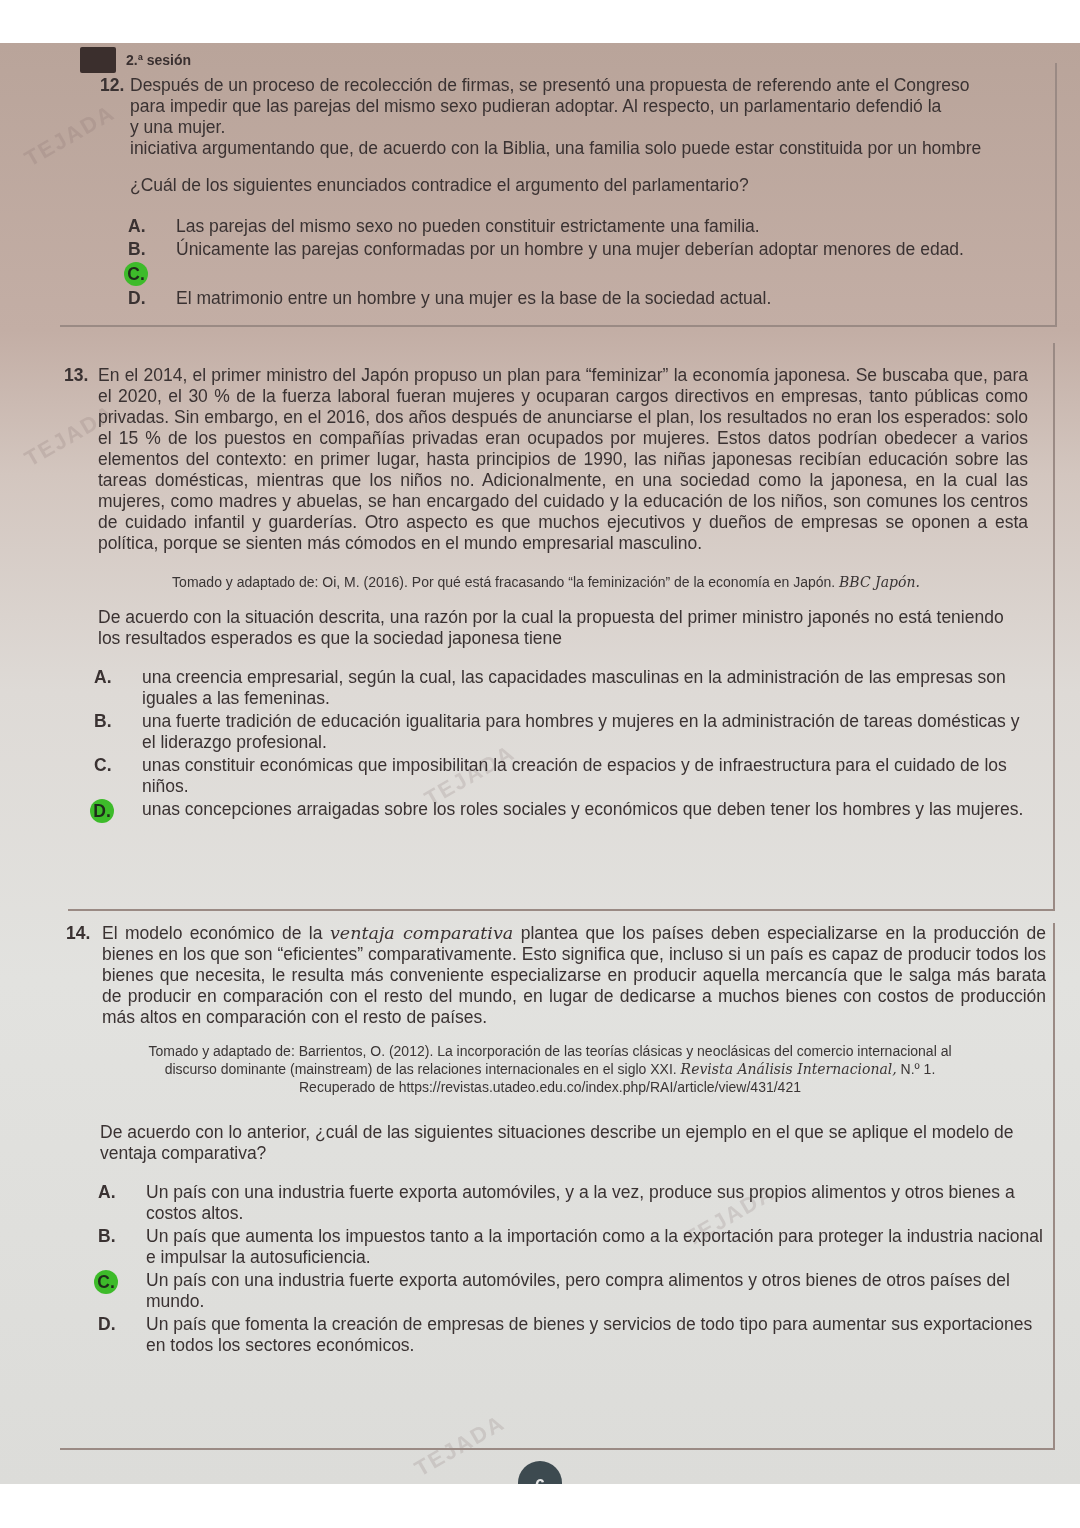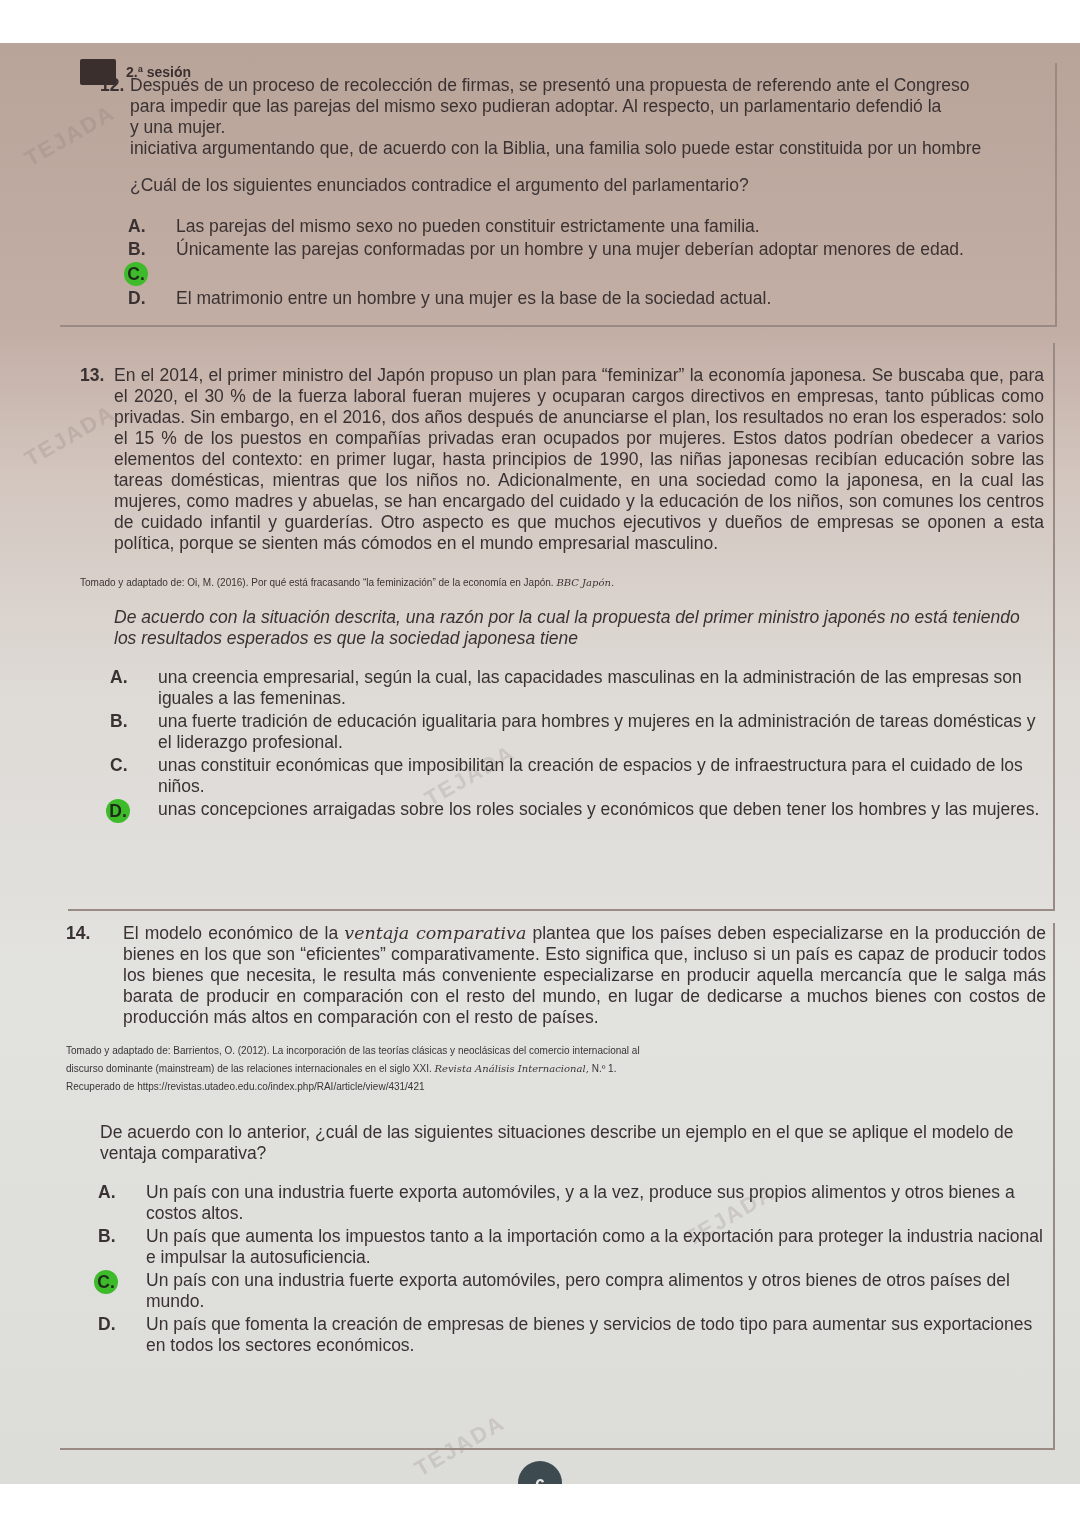--- a/index.html
+++ b/index.html
@@ -8,35 +8,35 @@
     background:#ffffff;
     font-family:"Liberation Sans", sans-serif;
   }
   .photo {
     position:absolute; left:0; top:43px; width:1080px; height:1441px;
     background:linear-gradient(180deg,#b9a49a 0%,#c3aea5 20%,#d3c6bf 30%,#dedad6 45%,#e2e2df 65%,#dcdcd9 100%);
     overflow:hidden;
   }
   .text { color:#3a3232; font-size:17.5px; line-height:21px; }
   .abs { position:absolute; }
-  .hdr { left:80px; top:16px; display:flex; align-items:center; gap:10px; }
+  .hdr { left:80px; top:4px; display:flex; align-items:center; gap:10px; }
   .hdr-icon { width:36px; height:26px; background:#3b2f2d; border-radius:2px; }
   .hdr-text { font-size:14px; font-weight:bold; color:#3a3030; }
   .qnum { font-weight:bold; }
   .q-block { position:absolute; }
   .opt { display:flex; margin-bottom:2px; }
   .opt-letter { width:48px; flex:none; font-weight:bold; }
   .opt-letter.marked span {
     display:inline-block; background:#3dbb2a; border-radius:50%;
     width:24px; height:24px; text-align:center; line-height:24px; margin-left:-4px; color:#1e2a1a;
   }
   .box {
     position:absolute; border-right:2px solid #9a8a84; border-bottom:2px solid #9a8a84;
   }
-  .source { font-size:10px; text-align:left; color:#3a3535; }
+  .source { font-size:14px; text-align:center; color:#3a3535; }
   .source i { font-style:italic; font-family:"DejaVu Serif", serif; }
   .page-num {
     position:absolute; left:518px; top:1418px; width:44px; height:44px; border-radius:50%;
     background:#3d4a50; color:#e8e8e8; font-weight:bold; text-align:center; line-height:50px; font-size:18px;
   }
   .wm { position:absolute; color:rgba(120,100,100,0.18); font-size:22px; font-weight:bold; transform:rotate(-30deg); letter-spacing:2px; }
 </style>
 </head>
 <body>
 
@@ -78,27 +78,27 @@
           <span class="opt-letter marked"><span>C.</span></span>
         </div>
       <div class="opt">
           <span class="opt-letter">D.</span>
           <span>El matrimonio entre un hombre y una mujer es la base de la sociedad actual.</span>
         </div>
     </div>
   </div>
 
   <div class="box" style="left:68px;top:300px;width:985px;height:566px;"></div>
-  <div class="q-block text" style="left:80px;top:322px;width:964px;">
+  <div class="q-block text" style="left:64px;top:322px;width:964px;">
     <div style="display:flex;text-align:justify;">
       <span class="qnum" style="width:34px;flex:none;">13.</span>
       <div>En el 2014, el primer ministro del Japón propuso un plan para “feminizar” la economía japonesa. Se buscaba que, para el 2020, el 30 % de la fuerza laboral fueran mujeres y ocuparan cargos directivos en empresas, tanto públicas como privadas. Sin embargo, en el 2016, dos años después de anunciarse el plan, los resultados no eran los esperados: solo el 15 % de los puestos en compañías privadas eran ocupados por mujeres. Estos datos podrían obedecer a varios elementos del contexto: en primer lugar, hasta principios de 1990, las niñas japonesas recibían educación sobre las tareas domésticas, mientras que los niños no. Adicionalmente, en una sociedad como la japonesa, en la cual las mujeres, como madres y abuelas, se han encargado del cuidado y la educación de los niños, son comunes los centros de cuidado infantil y guarderías. Otro aspecto es que muchos ejecutivos y dueños de empresas se oponen a esta política, porque se sienten más cómodos en el mundo empresarial masculino.</div>
     </div>
     <div class="source" style="margin:18px 0 14px 0;"><span>Tomado y adaptado de: Oi, M. (2016). Por qué está fracasando “la feminización” de la economía en Japón. </span><i>BBC Japón.</i></div>
-    <div style="margin:11px 0 18px 34px;font-style:italic;">De acuerdo con la situación descrita, una razón por la cual la propuesta del primer ministro japonés no está teniendo los resultados esperados es que la sociedad japonesa tiene</div>
+    <div style="margin:11px 0 18px 34px;">De acuerdo con la situación descrita, una razón por la cual la propuesta del primer ministro japonés no está teniendo los resultados esperados es que la sociedad japonesa tiene</div>
     <div style="margin-left:30px;">
       <div class="opt">
           <span class="opt-letter">A.</span>
           <span>una creencia empresarial, según la cual, las capacidades masculinas en la administración de las empresas son iguales a las femeninas.</span>
         </div>
       <div class="opt">
           <span class="opt-letter">B.</span>
           <span>una fuerte tradición de educación igualitaria para hombres y mujeres en la administración de tareas domésticas y el liderazgo profesional.</span>
         </div>
       <div class="opt">
@@ -107,21 +107,21 @@
         </div>
       <div class="opt">
           <span class="opt-letter marked"><span>D.</span></span>
           <span>unas concepciones arraigadas sobre los roles sociales y económicos que deben tener los hombres y las mujeres.</span>
         </div>
     </div>
   </div>
 
   <div class="box" style="left:60px;top:880px;width:993px;height:525px;"></div>
   <div class="q-block text" style="left:66px;top:880px;width:980px;">
-    <div style="display:flex;text-align:justify;gap:21px;">
+    <div style="display:flex;text-align:justify;">
       <span class="qnum" style="width:36px;flex:none;">14.</span>
       <div><span>El modelo económico de la </span><i style="font-family:'DejaVu Serif',serif;">ventaja comparativa</i><span> plantea que los países deben especializarse en la producción de bienes en los que son “eficientes” comparativamente. Esto significa que, incluso si un país es capaz de producir todos los bienes que necesita, le resulta más conveniente especializarse en producir aquella mercancía que le salga más barata de producir en comparación con el resto del mundo, en lugar de dedicarse a muchos bienes con costos de producción más altos en comparación con el resto de países.</span></div>
     </div>
     <div class="source" style="margin:14px 12px 26px 0;line-height:18px;">
       <div>Tomado y adaptado de: Barrientos, O. (2012). La incorporación de las teorías clásicas y neoclásicas del comercio internacional al</div>
       <div><span>discurso dominante (mainstream) de las relaciones internacionales en el siglo XXI. </span><i>Revista Análisis Internacional,</i><span> N.º 1.</span></div>
       <div>Recuperado de https://revistas.utadeo.edu.co/index.php/RAI/article/view/431/421</div>
     </div>
     <div style="margin:0 0 18px 34px;">De acuerdo con lo anterior, ¿cuál de las siguientes situaciones describe un ejemplo en el que se aplique el modelo de ventaja comparativa?</div>
     <div style="margin-left:32px;">

